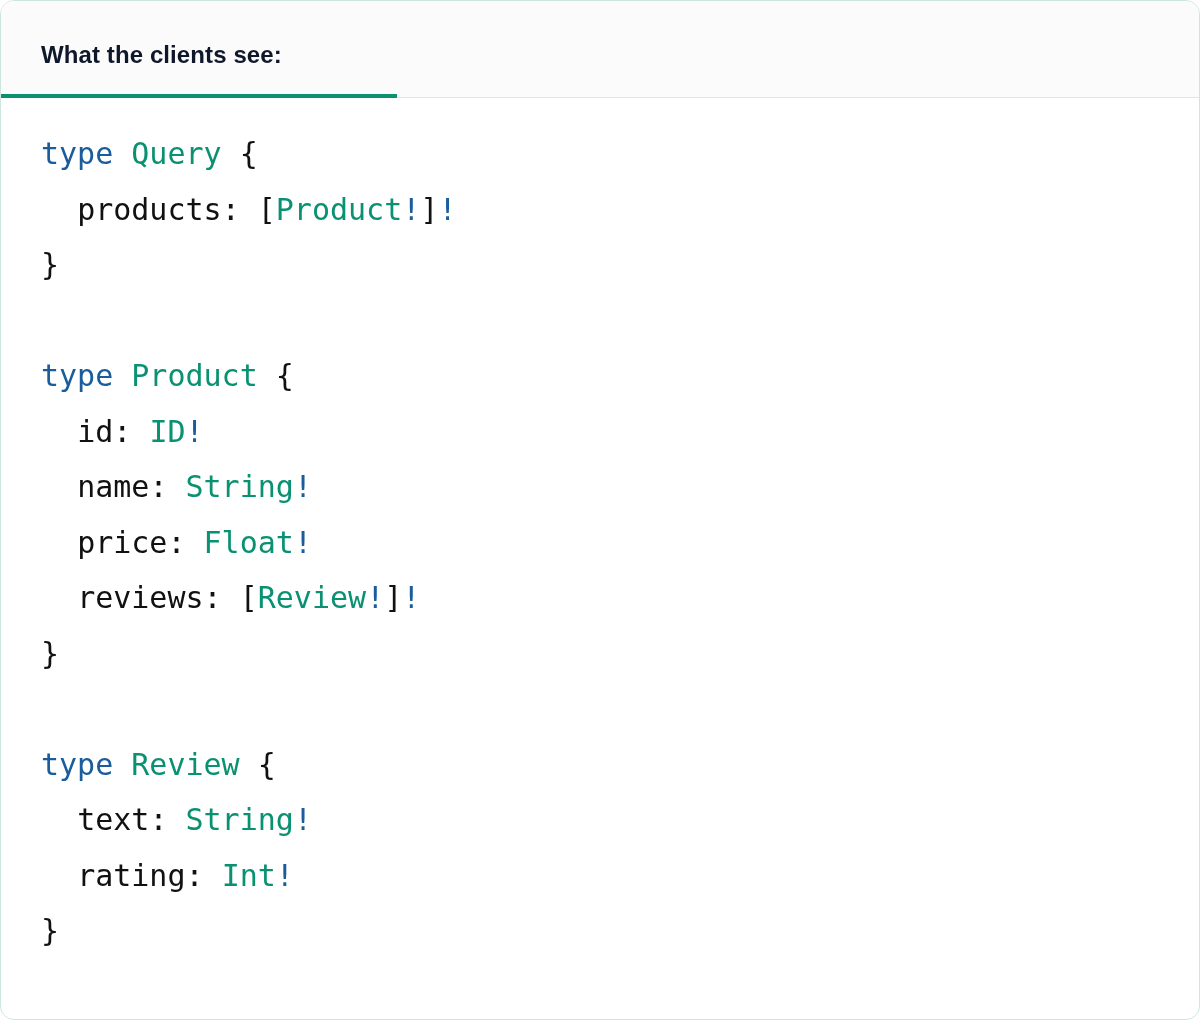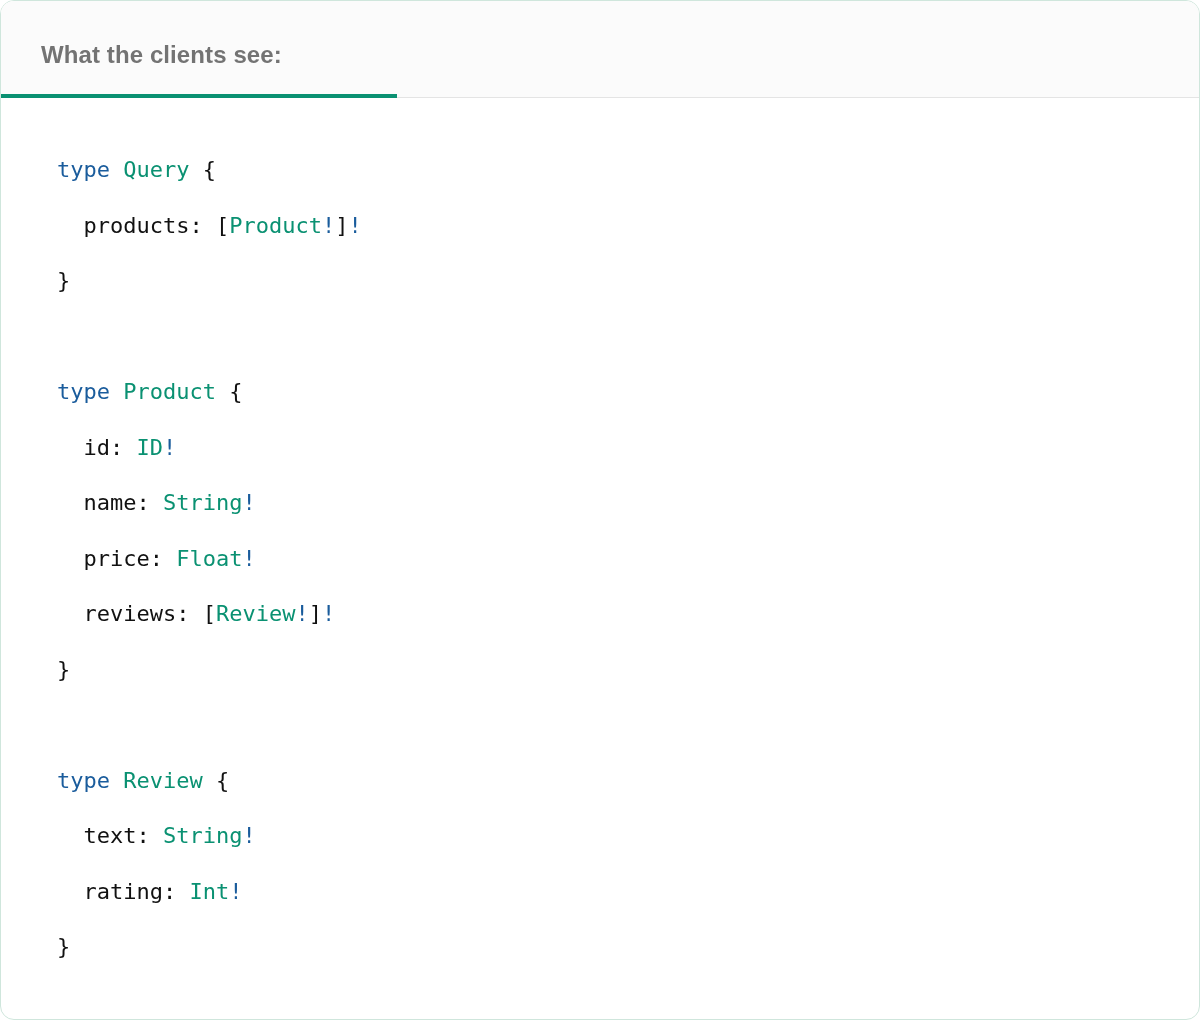--- a/index.html
+++ b/index.html
@@ -42,43 +42,43 @@
     box-sizing: border-box;
     display: flex;
     align-items: center;
     padding-left: 40px;
     background: #fbfbfb;
   }
   .tab-label {
     font-family: "Liberation Sans", sans-serif;
     font-size: 24px;
     font-weight: 600;
-    color: #737373;
+    color: #0f172a;
     letter-spacing: 0.1px;
     line-height: 1;
     margin-top: 11px;
   }
   .tab-underline {
     position: absolute;
     left: 0;
     bottom: -1px;
     width: 396px;
     height: 4px;
     background: #0a9172;
   }
 
   
   .code-body {
     padding: 28px 40px 0 40px;
     box-sizing: border-box;
   }
   pre.code {
-    margin: 16px;
+    margin: 0;
     font-family: "DejaVu Sans Mono", monospace;
-    font-size: 22px;
+    font-size: 30px;
     line-height: 55.5px;
     color: #111111;
     white-space: pre;
     font-weight: 400;
     letter-spacing: 0px;
   }
   .tok-kw   { color: #1a5c9c; }   
   .tok-type { color: #0a9172; }   
   .tok-bang { color: #1a5c9c; }   
   .tok-punc { color: #111111; }   

